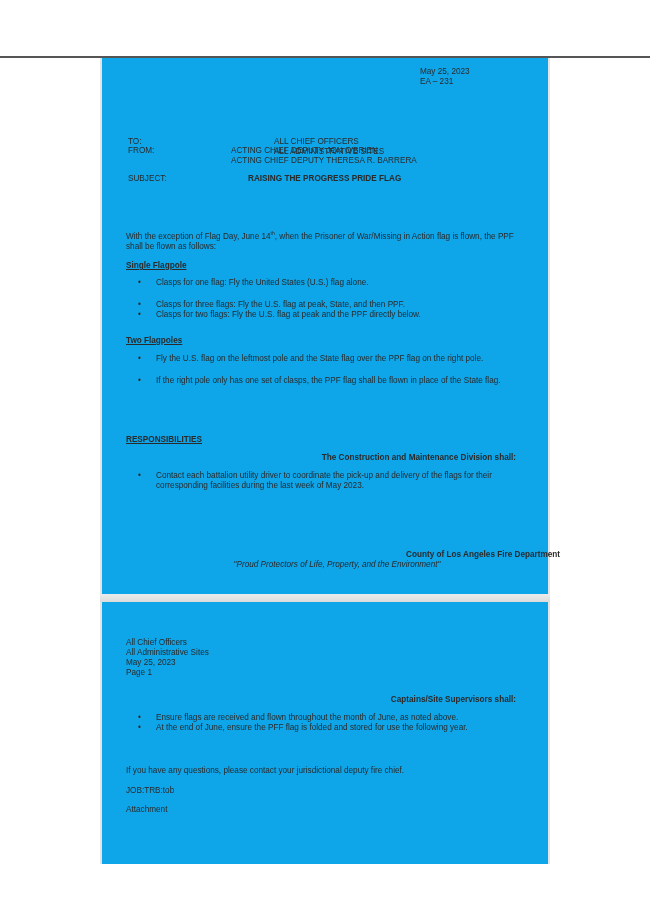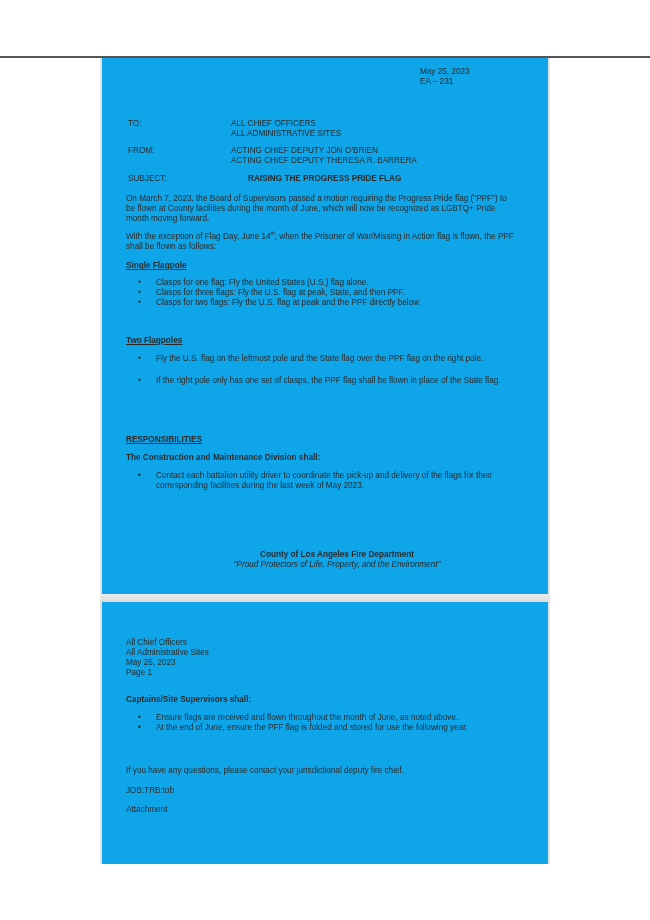--- a/index.html
+++ b/index.html
@@ -14,70 +14,69 @@
   }
   .page1 { top: 58px; height: 538px; }
   .page-gap { position: absolute; left: 100px; width: 450px; top: 594px; height: 8px;
     background: linear-gradient(#ececec, #dcdcdc); }
   .page2 { top: 602px; height: 262px; }
   .txt { font-size: 8.2px; line-height: 10px; }
   .abs { position: absolute; }
   .date-block { left: 318px; top: 9px; }
   .hdr-row { position: absolute; left: 26px; display: flex; }
   .hdr-label { width: 103px; }
-  .bold { font-weight: bold; }
+  .bold { font-weight: bold; text-align: right; }
   .ul { text-decoration: underline; font-weight: bold; }
   .para { position: absolute; left: 24px; width: 390px; }
   .bullets { position: absolute; left: 36px; width: 380px; margin: 0; padding: 0; list-style: none; }
   .bullets li { position: relative; padding-left: 18px; }
   .bullets li::before { content: "\2022"; position: absolute; left: 0; top: 0; }
   .footer { position: absolute; left: 12px; width: 446px; text-align: center; }
   .italic { font-style: italic; }
   sup { font-size: 5px; line-height: 0; }
 </style>
 </head>
 <body>
 
 <div class="top-rule"></div>
 
 <div class="page page1">
   <div class="abs date-block txt">
     <div>May 25, 2023</div>
     <div>EA – 231</div>
   </div>
 
-  <div class="hdr-row txt" style="top:61px;">
+  <div class="hdr-row txt" style="top:79px;gap:43px;">
     <div class="hdr-label">TO:</div>
     <div>
       <div>ALL CHIEF OFFICERS</div>
       <div>ALL ADMINISTRATIVE SITES</div>
     </div>
   </div>
 
   <div class="hdr-row txt" style="top:88px;">
     <div class="hdr-label">FROM:</div>
     <div>
       <div>ACTING CHIEF DEPUTY JON O'BRIEN</div>
       <div>ACTING CHIEF DEPUTY THERESA R. BARRERA</div>
     </div>
   </div>
 
   <div class="hdr-row txt" style="top:116px;gap:17px;">
     <div class="hdr-label">SUBJECT:</div>
     <div class="bold">RAISING THE PROGRESS PRIDE FLAG</div>
   </div>
 
-  <div class="para txt" style="top:136px;">On March 7, 2023, the Board of Supervisors passed a motion requiring the Progress Pride flag ("PPF") to be flown at County facilities during the month of June, which will now be recognized as LGBTQ+ Pride month moving forward.</div>
 
   <div class="para txt" style="top:174px;"><span>With the exception of Flag Day, June 14</span><sup>th</sup><span>, when the Prisoner of War/Missing in Action flag is flown, the PPF shall be flown as follows:</span></div>
 
   <div class="para txt ul" style="top:203px;">Single Flagpole</div>
 
   <ul class="bullets txt" style="top:220px;">
-    <li style="">Clasps for one flag:  Fly the United States (U.S.) flag alone.</li>
+    <li style="margin-bottom:12px;">Clasps for one flag:  Fly the United States (U.S.) flag alone.</li>
     <li>Clasps for three flags:  Fly the U.S. flag at peak, State, and then PPF.</li>
     <li style="margin-bottom:12px;">Clasps for two flags:  Fly the U.S. flag at peak and the PPF directly below.</li>
   </ul>
 
   <div class="para txt ul" style="top:278px;">Two Flagpoles</div>
 
   <ul class="bullets txt" style="top:296px;">
     <li style="margin-bottom:12px;">Fly the U.S. flag on the leftmost pole and the State flag over the PPF flag on the right pole.</li>
     <li>If the right pole only has one set of clasps, the PPF flag shall be flown in place of the State flag.</li>
   </ul>

